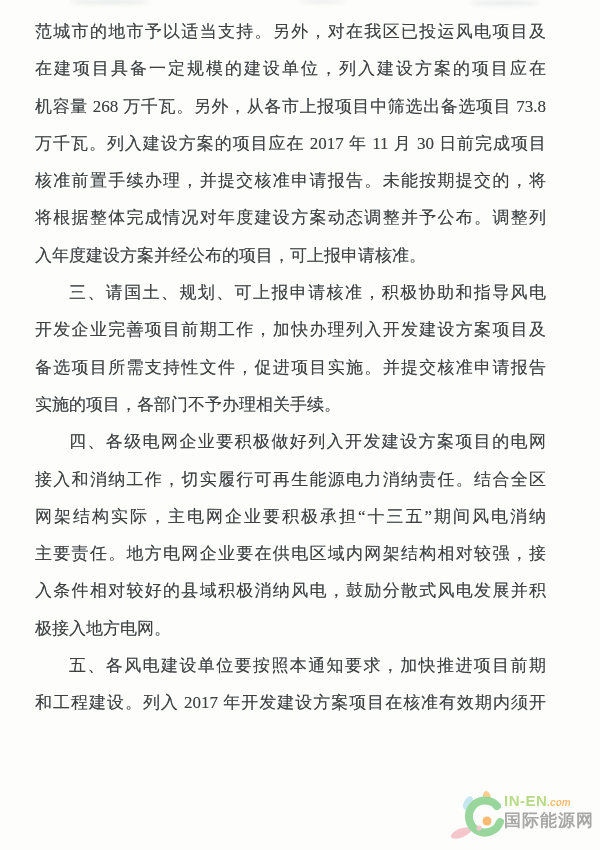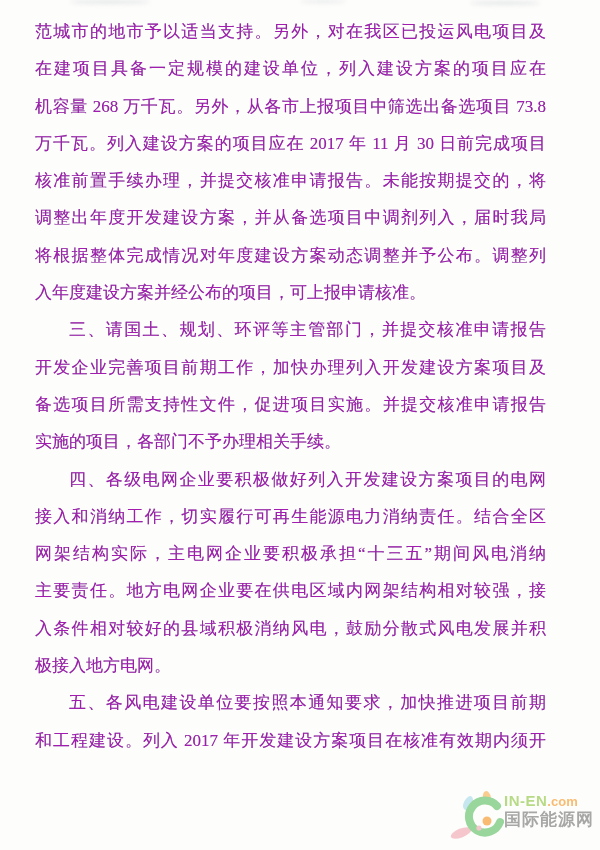--- a/index.html
+++ b/index.html
@@ -37,50 +37,49 @@
     position:absolute;right:0;bottom:2px;width:152px;height:58px;
     opacity:.62;pointer-events:none;
     font-family:"Liberation Sans","DejaVu Sans",sans-serif;
   }
   .wm-logo{position:absolute;left:0;top:0;}
   .wm-text{position:absolute;left:56px;top:3px;width:96px;}
   .wm-brandline{
     font-weight:bold;font-size:15px;line-height:16px;color:#8dc63f;
     letter-spacing:.5px;text-shadow:0 0 1px #ffffff;
   }
-  .wm-brand-suffix{font-size:13px;color:#f7941d;letter-spacing:0;}
+  .wm-brand-suffix{font-size:10px;color:#f7941d;letter-spacing:0;font-style:italic;}
   .wm-sitename{
     font-weight:bold;font-size:17px;line-height:20px;color:#737373;
     letter-spacing:1px;text-shadow:0 0 1px #ffffff;white-space:nowrap;
   }
 </style>
 </head>
 <body>
 
 <div class="page" style="background: rgb(253, 253, 251);">
 
   <div class="smudge s1"></div>
   <div class="smudge s2"></div>
   <div class="smudge s3"></div>
 
-  <div class="doc" style="color: #a21caf;">
+  <div class="doc" style="color: #404040;">
       <div class="para">
         <div class="line">范城市的地市予以适当支持。另外，对在我区已投运风电项目及</div>
         <div class="line">在建项目具备一定规模的建设单位，列入建设方案的项目应在</div>
       </div>
       <div class="para">
         <div class="line">机容量 268 万千瓦。另外，从各市上报项目中筛选出备选项目 73.8</div>
         <div class="line">万千瓦。列入建设方案的项目应在 2017 年 11 月 30 日前完成项目</div>
         <div class="line">核准前置手续办理，并提交核准申请报告。未能按期提交的，将</div>
-        <div class="line">调整出年度开发建设方案，并从备选项目中调剂列入，届时我局</div>
         <div class="line">将根据整体完成情况对年度建设方案动态调整并予公布。调整列</div>
         <div class="line last">入年度建设方案并经公布的项目，可上报申请核准。</div>
       </div>
       <div class="para">
-        <div class="line indent">三、请国土、规划、环评等主管部门，并提交核准申请报告</div>
+        <div class="line indent">三、请国土、规划、可上报申请核准，积极协助和指导风电</div>
         <div class="line">开发企业完善项目前期工作，加快办理列入开发建设方案项目及</div>
         <div class="line">备选项目所需支持性文件，促进项目实施。并提交核准申请报告</div>
         <div class="line last">实施的项目，各部门不予办理相关手续。</div>
       </div>
       <div class="para">
         <div class="line indent">四、各级电网企业要积极做好列入开发建设方案项目的电网</div>
         <div class="line">接入和消纳工作，切实履行可再生能源电力消纳责任。结合全区</div>
         <div class="line">网架结构实际，主电网企业要积极承担“十三五”期间风电消纳</div>
         <div class="line">主要责任。地方电网企业要在供电区域内网架结构相对较强，接</div>
         <div class="line">入条件相对较好的县域积极消纳风电，鼓励分散式风电发展并积</div>

